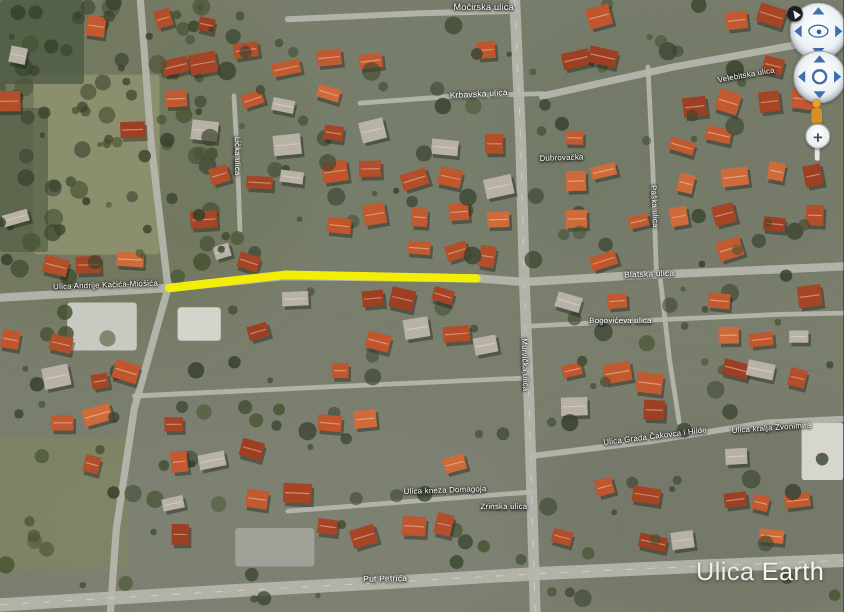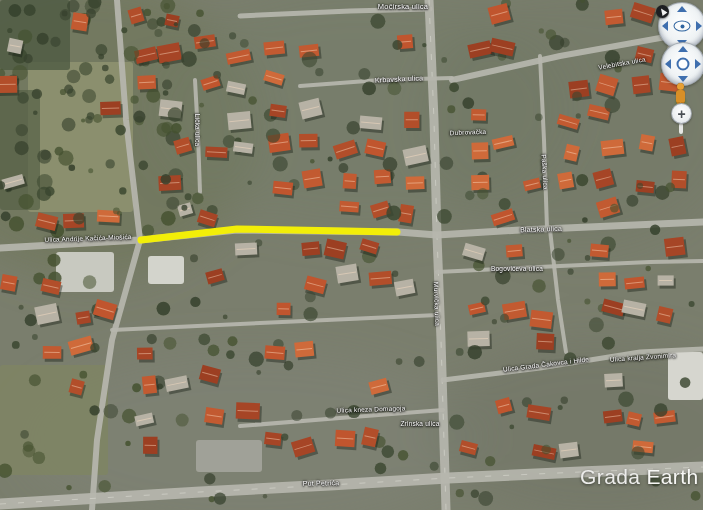--- a/index.html
+++ b/index.html
@@ -1092,16 +1092,16 @@
     <span class="body"></span>
     <span class="legs"></span>
   </div>
 
   <div class="zoom-plus">
     <span>+</span>
   </div>
   <div class="zoom-track"></div>
 
   <div class="watermark">
-    <span class="w1">Grada</span><span class="w2">Earth</span>
+    <span class="w1">Ulica</span><span class="w2">Earth</span>
   </div>
 
 </div>
 
 </body></html>

